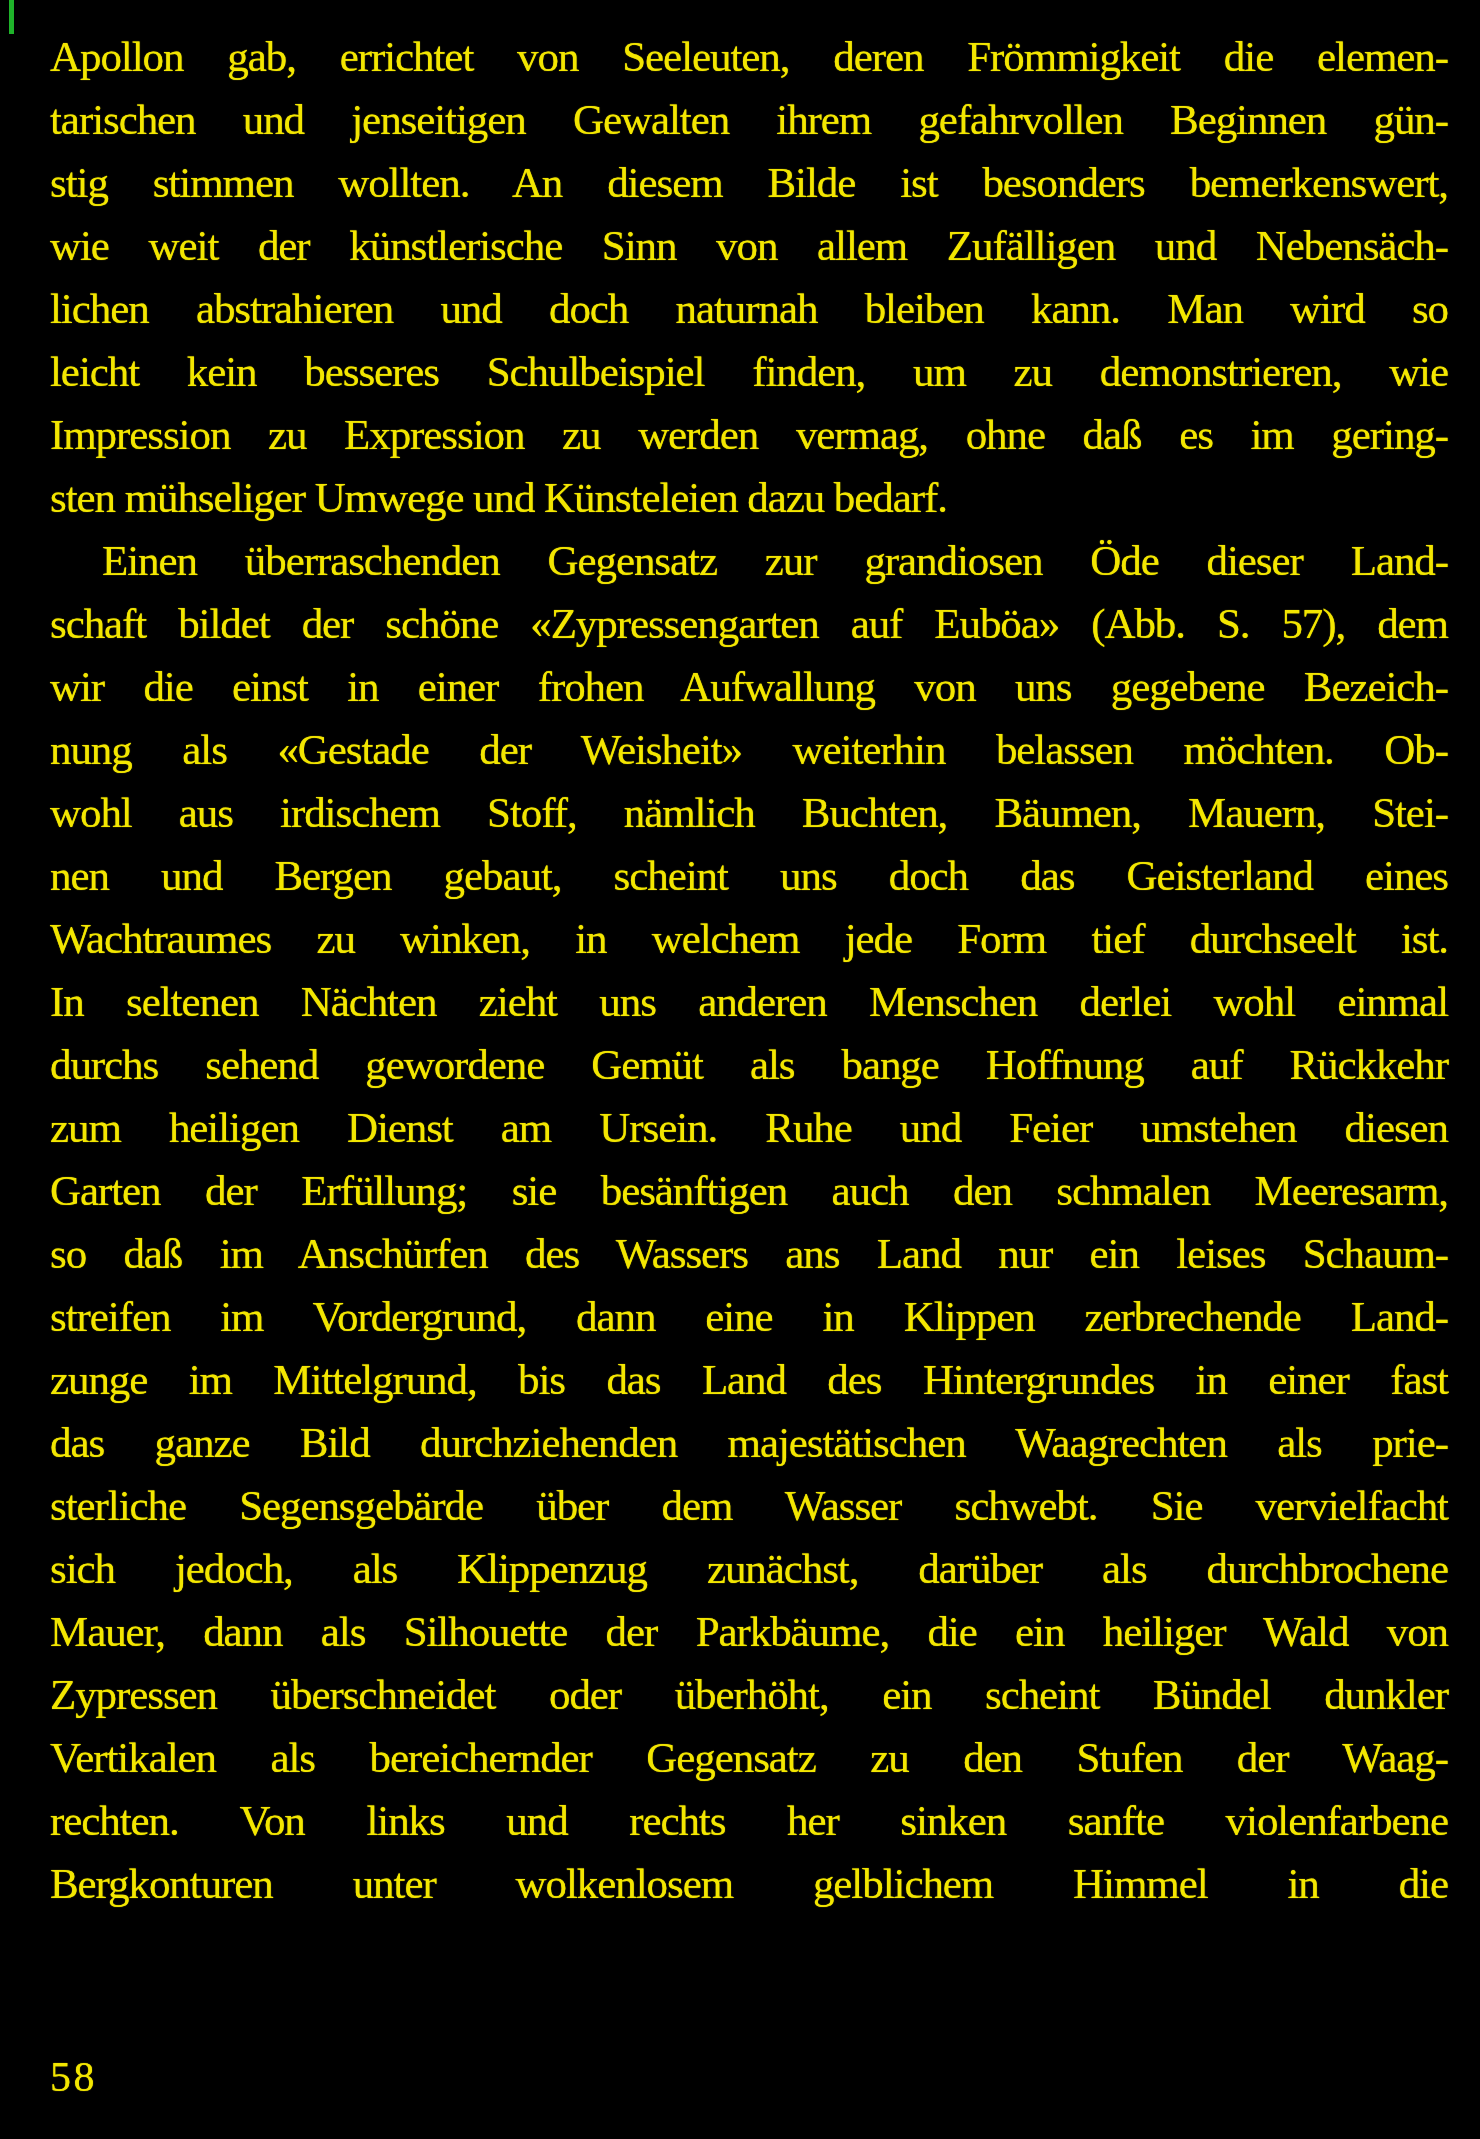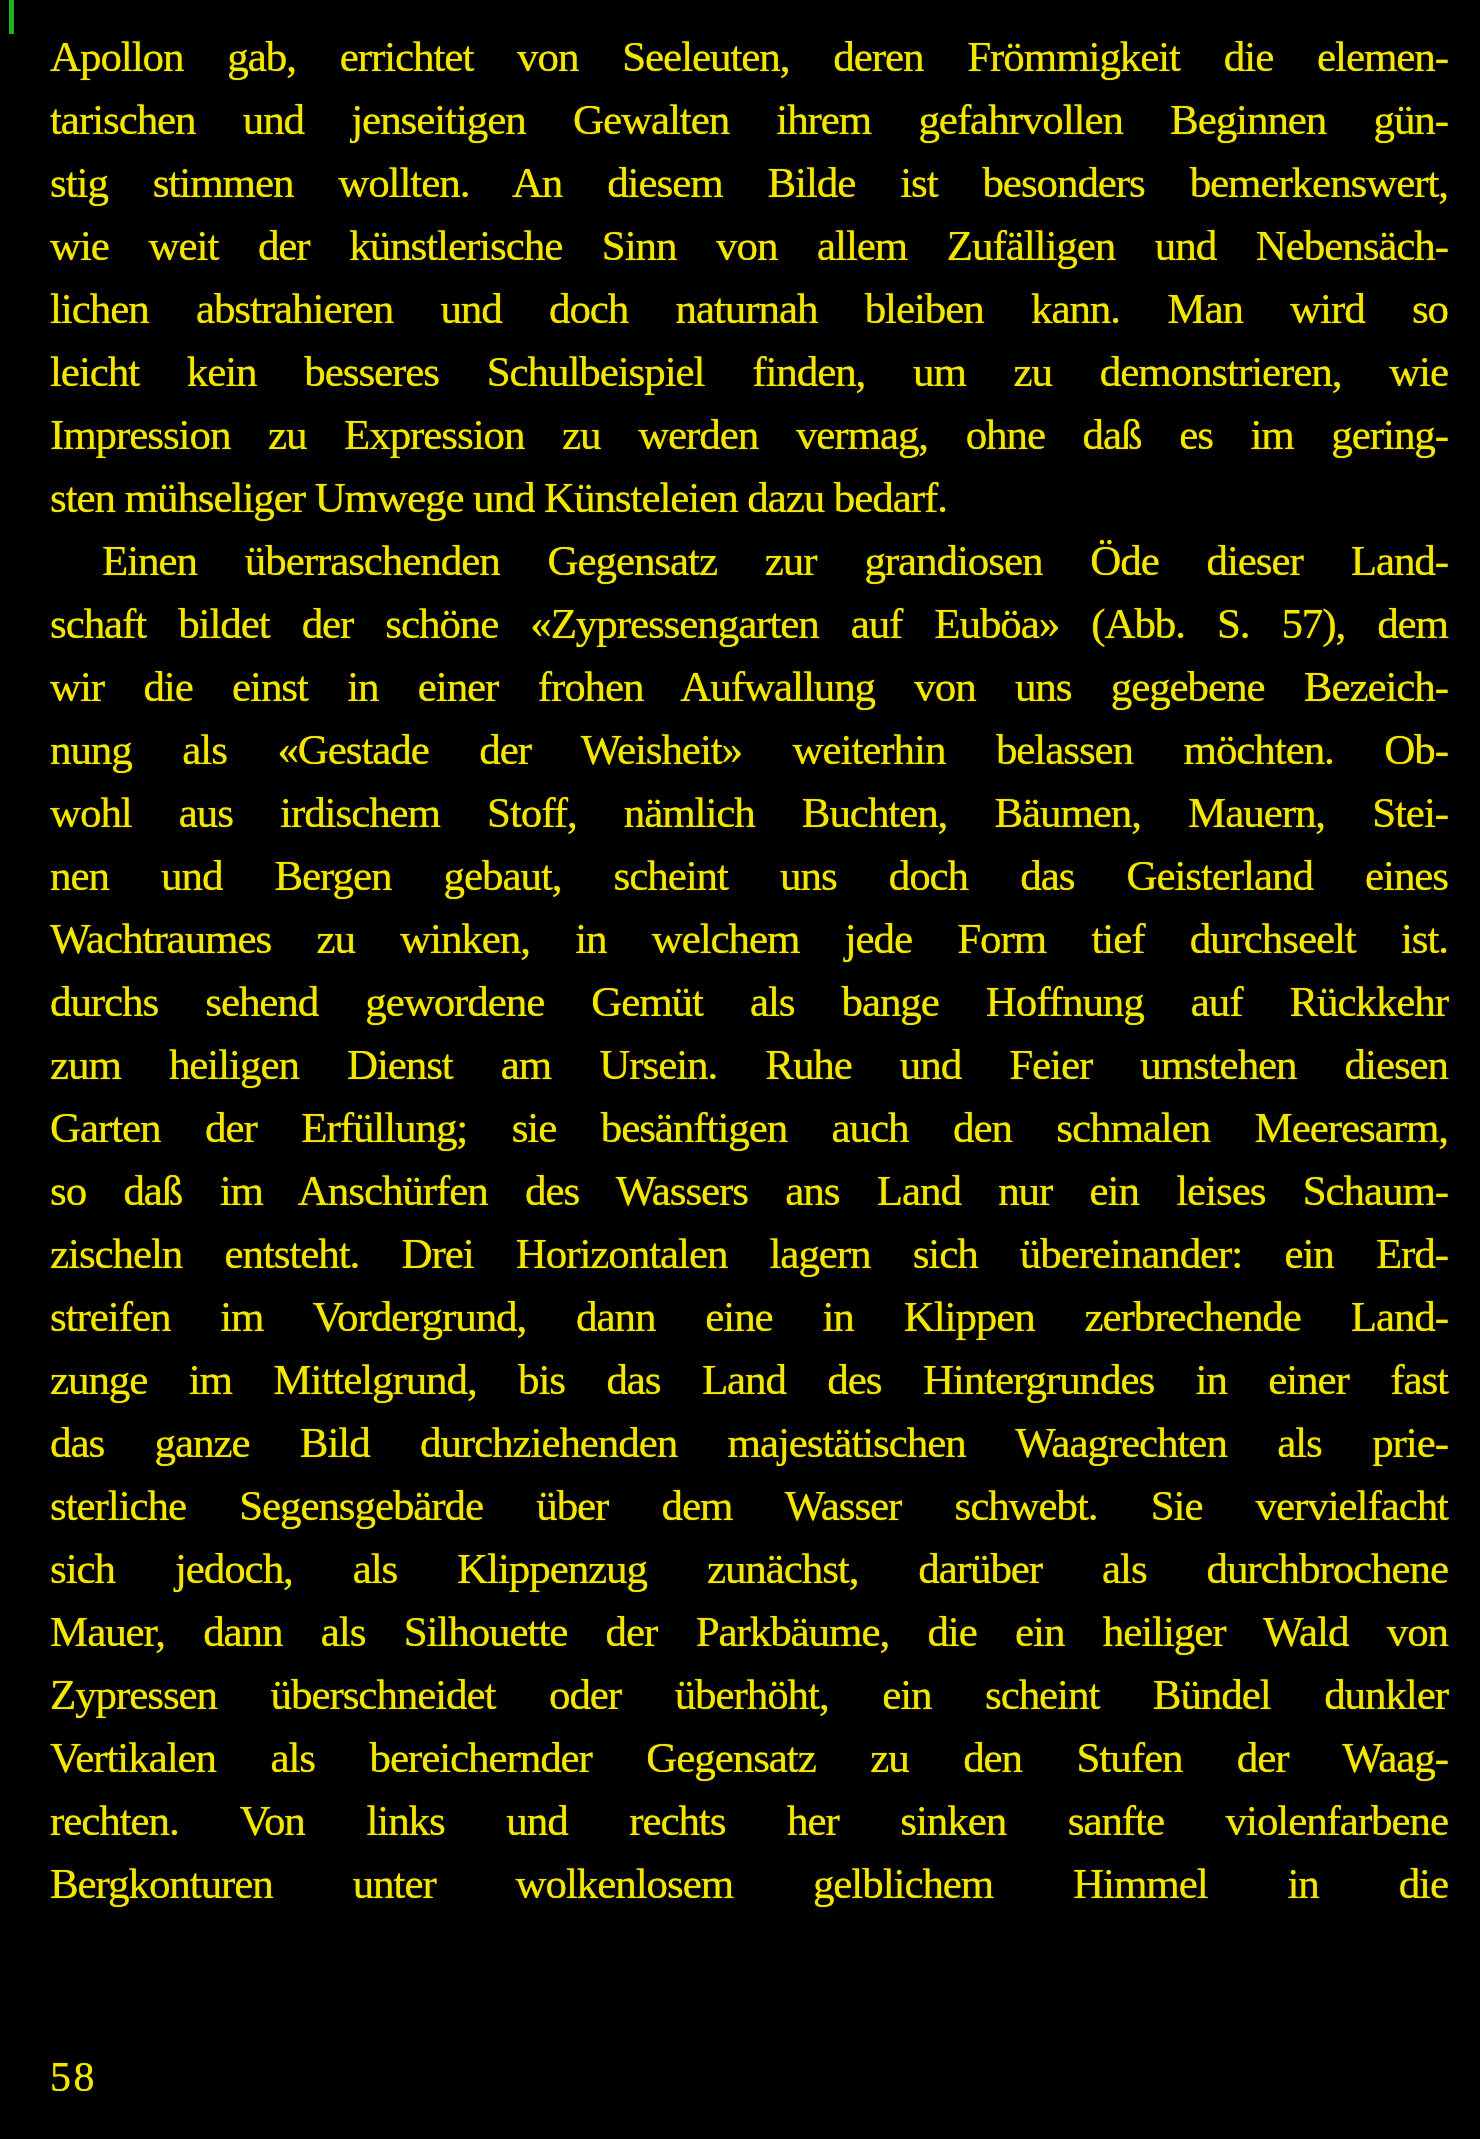--- a/index.html
+++ b/index.html
@@ -77,25 +77,25 @@
     <div class="line">leicht kein besseres Schulbeispiel finden, um zu demonstrieren, wie</div>
     <div class="line">Impression zu Expression zu werden vermag, ohne daß es im gering-</div>
     <div class="line para-end">sten mühseliger Umwege und Künsteleien dazu bedarf.</div>
     <div class="line indent">Einen überraschenden Gegensatz zur grandiosen Öde dieser Land-</div>
     <div class="line"><span>schaft bildet der schöne </span><span class="it">«Zypressengarten auf Euböa»</span><span> (Abb. S. 57), dem</span></div>
     <div class="line">wir die einst in einer frohen Aufwallung von uns gegebene Bezeich-</div>
     <div class="line">nung als «Gestade der Weisheit» weiterhin belassen möchten. Ob-</div>
     <div class="line">wohl aus irdischem Stoff, nämlich Buchten, Bäumen, Mauern, Stei-</div>
     <div class="line">nen und Bergen gebaut, scheint uns doch das Geisterland eines</div>
     <div class="line">Wachtraumes zu winken, in welchem jede Form tief durchseelt ist.</div>
+    <div class="line">In seltenen Nächten zieht uns anderen Menschen derlei wohl einmal</div>
     <div class="line">durchs sehend gewordene Gemüt als bange Hoffnung auf Rückkehr</div>
     <div class="line">zum heiligen Dienst am Ursein. Ruhe und Feier umstehen diesen</div>
     <div class="line">Garten der Erfüllung; sie besänftigen auch den schmalen Meeresarm,</div>
     <div class="line">so daß im Anschürfen des Wassers ans Land nur ein leises Schaum-</div>
-    <div class="line">zischeln entsteht. Drei Horizontalen lagern sich übereinander: ein Erd-</div>
     <div class="line">streifen im Vordergrund, dann eine in Klippen zerbrechende Land-</div>
     <div class="line">zunge im Mittelgrund, bis das Land des Hintergrundes in einer fast</div>
     <div class="line">das ganze Bild durchziehenden majestätischen Waagrechten als prie-</div>
     <div class="line">sterliche Segensgebärde über dem Wasser schwebt. Sie vervielfacht</div>
     <div class="line">sich jedoch, als Klippenzug zunächst, darüber als durchbrochene</div>
     <div class="line">Mauer, dann als Silhouette der Parkbäume, die ein heiliger Wald von</div>
     <div class="line">Zypressen überschneidet oder überhöht, ein scheint Bündel dunkler</div>
     <div class="line">Vertikalen als bereichernder Gegensatz zu den Stufen der Waag-</div>
     <div class="line">rechten. Von links und rechts her sinken sanfte violenfarbene</div>
     <div class="line">Bergkonturen unter wolkenlosem gelblichem Himmel in die</div>

